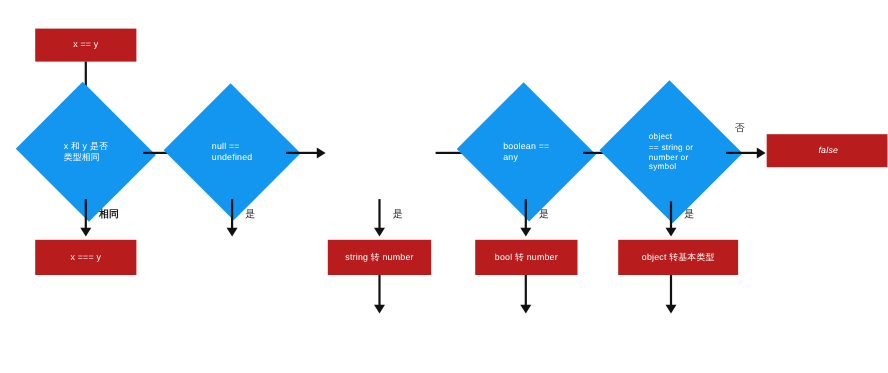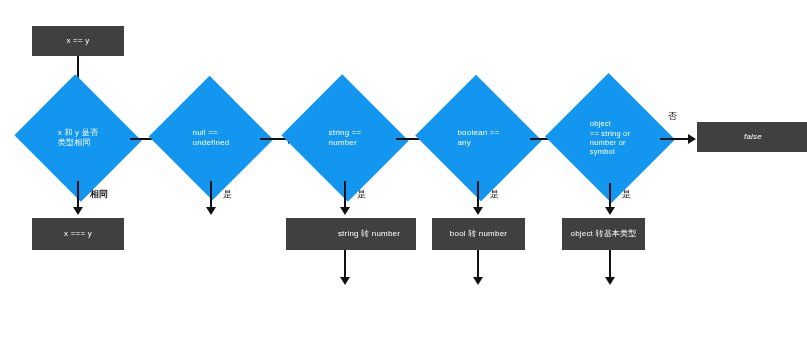--- a/index.html
+++ b/index.html
@@ -13,21 +13,21 @@
   #canvas {
     position: relative;
     width: 807px;
     height: 339px;
     background: #ffffff;
     overflow: hidden;
   }
   
   .box {
     position: absolute;
-    background: #404040;
+    background: #b91c1c;
     color: #ffffff;
     display: flex;
     align-items: center;
     justify-content: center;
     text-align: center;
     font-size: 8px;
     line-height: 1.25;
     letter-spacing: 0.2px;
     white-space: nowrap;
   }
@@ -128,34 +128,29 @@
   </div>
 
   <div class="hline" style="left:260px; top:138px; width:30px;"></div>
   <div class="arrow-right" style="left:288px; top:134px;"></div>
 
   <div class="vline" style="left:210px; top:181px; height:28px;"></div>
   <div class="arrow-down" style="left:206px; top:207px;"></div>
   <div class="edge-label" style="left:223px; top:190px;">是</div>
 
 
-  <div class="diamond" style="left:298px; top:95px; width:94px; height:86px;">
-    <div class="shape"></div>
-    <div class="dlabel">string ==
-number</div>
-  </div>
 
   <div class="hline" style="left:396px; top:138px; width:30px;"></div>
   <div class="arrow-right" style="left:424px; top:134px;"></div>
 
   <div class="vline" style="left:344px; top:181px; height:28px;"></div>
   <div class="arrow-down" style="left:340px; top:207px;"></div>
   <div class="edge-label" style="left:357px; top:190px;">是</div>
 
-  <div class="box" style="left:286px; top:218px; width:94px; height:32px;padding-left:36px;">
+  <div class="box" style="left:298px; top:218px; width:94px; height:32px;">
     <span>string 转 number</span>
   </div>
 
   <div class="vline" style="left:344px; top:250px; height:28px;"></div>
   <div class="arrow-down" style="left:340px; top:277px;"></div>
 
   <div class="diamond" style="left:432px; top:95px; width:93px; height:86px;">
     <div class="shape"></div>
     <div class="dlabel">boolean ==
 any</div>
@@ -188,21 +183,21 @@
   <div class="edge-label" style="left:668px; top:112px;">否</div>
 
   <div class="box" style="left:697px; top:122px; width:112px; height:30px;font-style:italic;">
     <span>false</span>
   </div>
 
   <div class="vline" style="left:609px; top:183px; height:26px;"></div>
   <div class="arrow-down" style="left:605px; top:207px;"></div>
   <div class="edge-label" style="left:622px; top:190px;">是</div>
 
-  <div class="box" style="left:562px; top:218px; width:83px; height:32px;">
+  <div class="box" style="left:562px; top:218px; width:109px; height:32px;">
     <span>object 转基本类型</span>
   </div>
 
   <div class="vline" style="left:609px; top:250px; height:28px;"></div>
   <div class="arrow-down" style="left:605px; top:277px;"></div>
 
 
 </div>
 
 </body></html>

